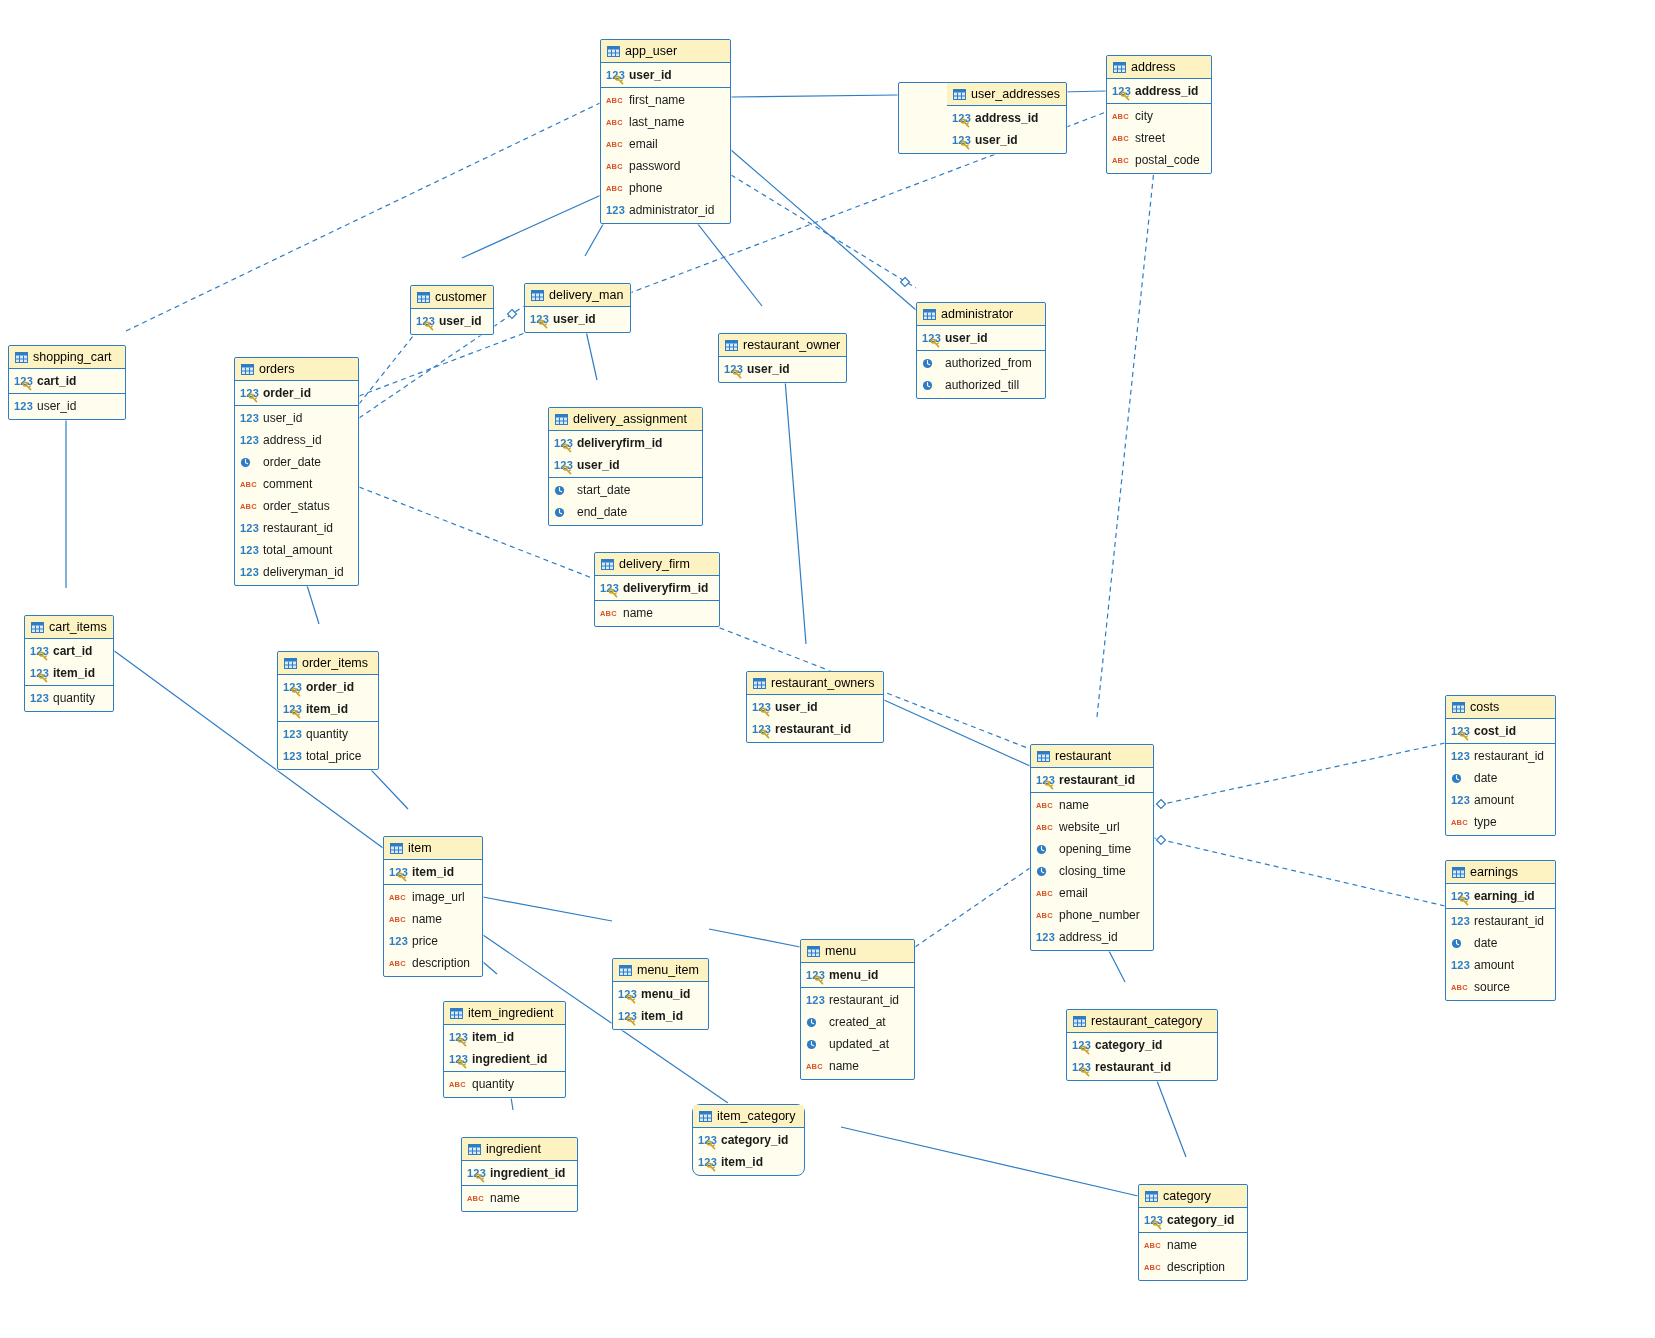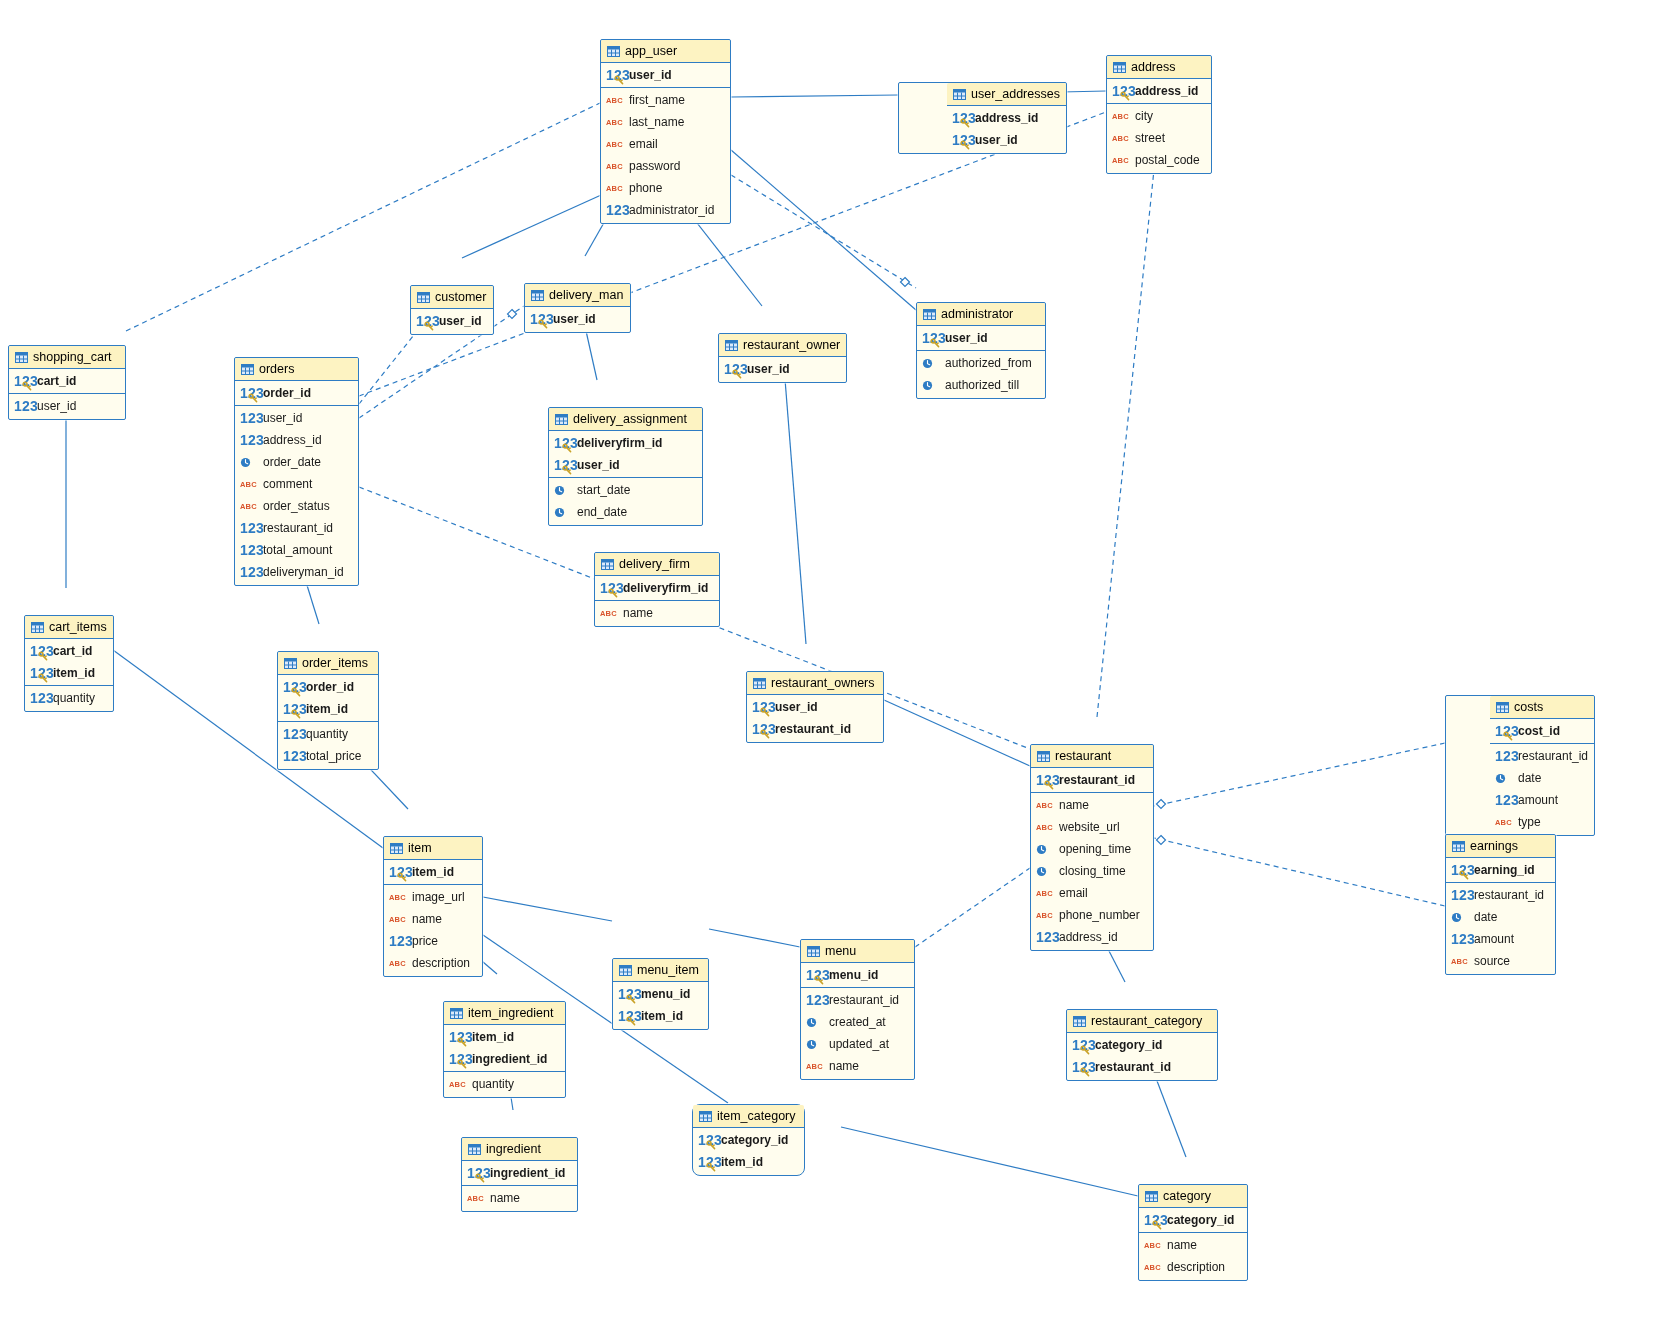--- a/index.html
+++ b/index.html
@@ -44,21 +44,21 @@
   }
   .col-row.pk .col-name { font-weight:700; }
   .col-name { font-size:12px; color:#1a1a1a; }
   .pk-sep { border-top:1px solid #2e7cc4; margin:1px 0; }
   .ticon {
     position:relative;
     width:19px; min-width:19px; height:14px;
     display:inline-flex; align-items:center; justify-content:flex-start;
     font-weight:700;
   }
-  .ticon.int  { color:#2e7cc4; font-size:14px; letter-spacing:0.2px; }
+  .ticon.int  { color:#2e7cc4; font-size:11px; letter-spacing:0.2px; }
   .ticon.text { color:#d9542b; font-size:7.5px; letter-spacing:0.2px;text-align:center; }
   .key-svg { position:absolute; right:1px; bottom:-3px; }
 </style>
 </head>
 <body>
 
 <div class="canvas">
   <svg id="edges-layer" width="1655" height="1338">
       <line x1="610" y1="191" x2="462" y2="258" class="edge"></line>
       <line x1="622" y1="191" x2="585" y2="256" class="edge"></line>
@@ -619,21 +619,21 @@
           <div class="col-row">
             <span class="ticon text">ABC</span>
             <span class="col-name">phone_number</span>
           </div>
           <div class="col-row">
             <span class="ticon int">123</span>
             <span class="col-name">address_id</span>
           </div>
         </div>
       </div>
-      <div class="entity" style="left: 1445px; top: 668px; min-width: 111px; padding-left: 44px;">
+      <div class="entity" style="left: 1445px; top: 668px; min-width: 111px;">
         <div class="entity-header">
           <svg width="13" height="11" viewBox="0 0 13 11">
             <rect x="0.5" y="0.5" width="12" height="10" fill="#dbeafb" stroke="#2e7cc4"></rect>
             <rect x="0.5" y="0.5" width="12" height="3" fill="#2e7cc4"></rect>
             <line x1="4.5" y1="3.5" x2="4.5" y2="10.5" stroke="#2e7cc4"></line>
             <line x1="8.5" y1="3.5" x2="8.5" y2="10.5" stroke="#2e7cc4"></line>
             <line x1="0.5" y1="7" x2="12.5" y2="7" stroke="#2e7cc4"></line>
           </svg>
           <span class="entity-title">costs</span>
         </div>
@@ -662,21 +662,21 @@
           <div class="col-row">
             <span class="ticon int">123</span>
             <span class="col-name">amount</span>
           </div>
           <div class="col-row">
             <span class="ticon text">ABC</span>
             <span class="col-name">type</span>
           </div>
         </div>
       </div>
-      <div class="entity" style="left: 1445px; top: 807px; min-width: 111px;">
+      <div class="entity" style="left: 1445px; top: 833px; min-width: 111px;">
         <div class="entity-header">
           <svg width="13" height="11" viewBox="0 0 13 11">
             <rect x="0.5" y="0.5" width="12" height="10" fill="#dbeafb" stroke="#2e7cc4"></rect>
             <rect x="0.5" y="0.5" width="12" height="3" fill="#2e7cc4"></rect>
             <line x1="4.5" y1="3.5" x2="4.5" y2="10.5" stroke="#2e7cc4"></line>
             <line x1="8.5" y1="3.5" x2="8.5" y2="10.5" stroke="#2e7cc4"></line>
             <line x1="0.5" y1="7" x2="12.5" y2="7" stroke="#2e7cc4"></line>
           </svg>
           <span class="entity-title">earnings</span>
         </div>

